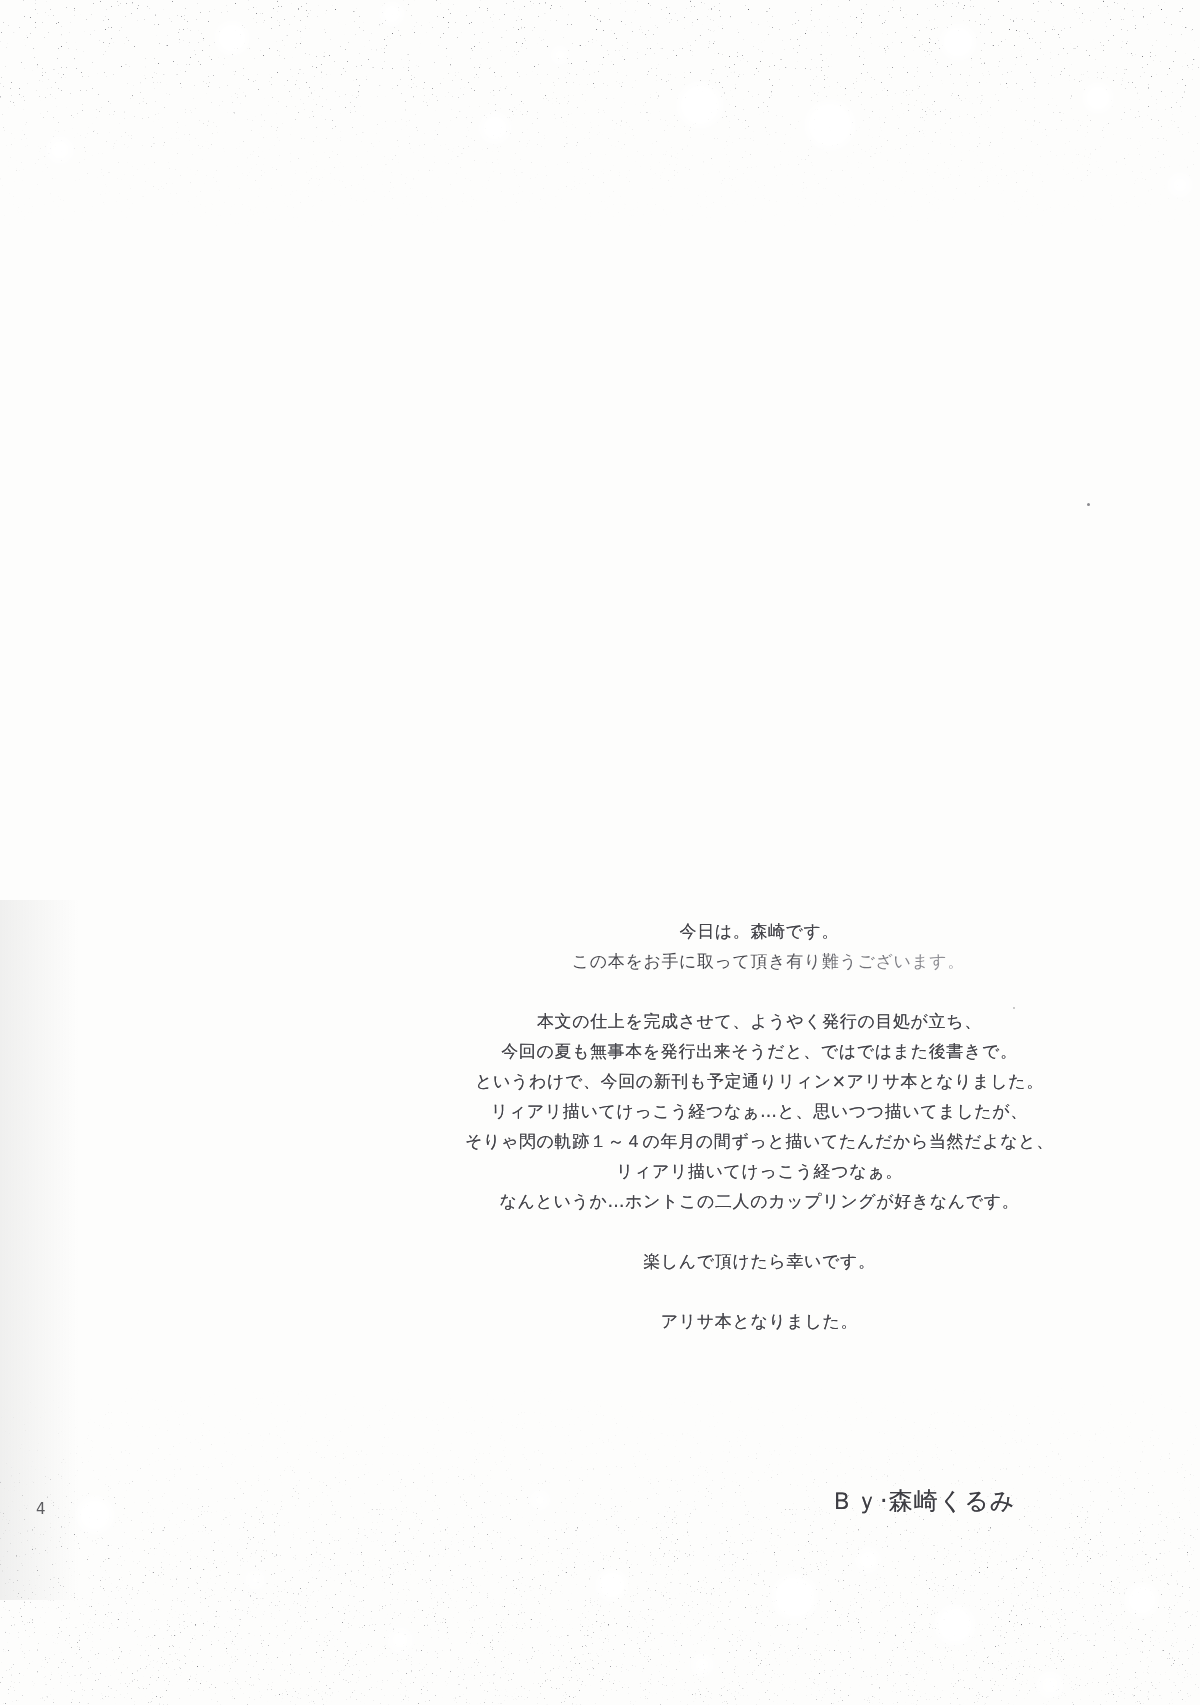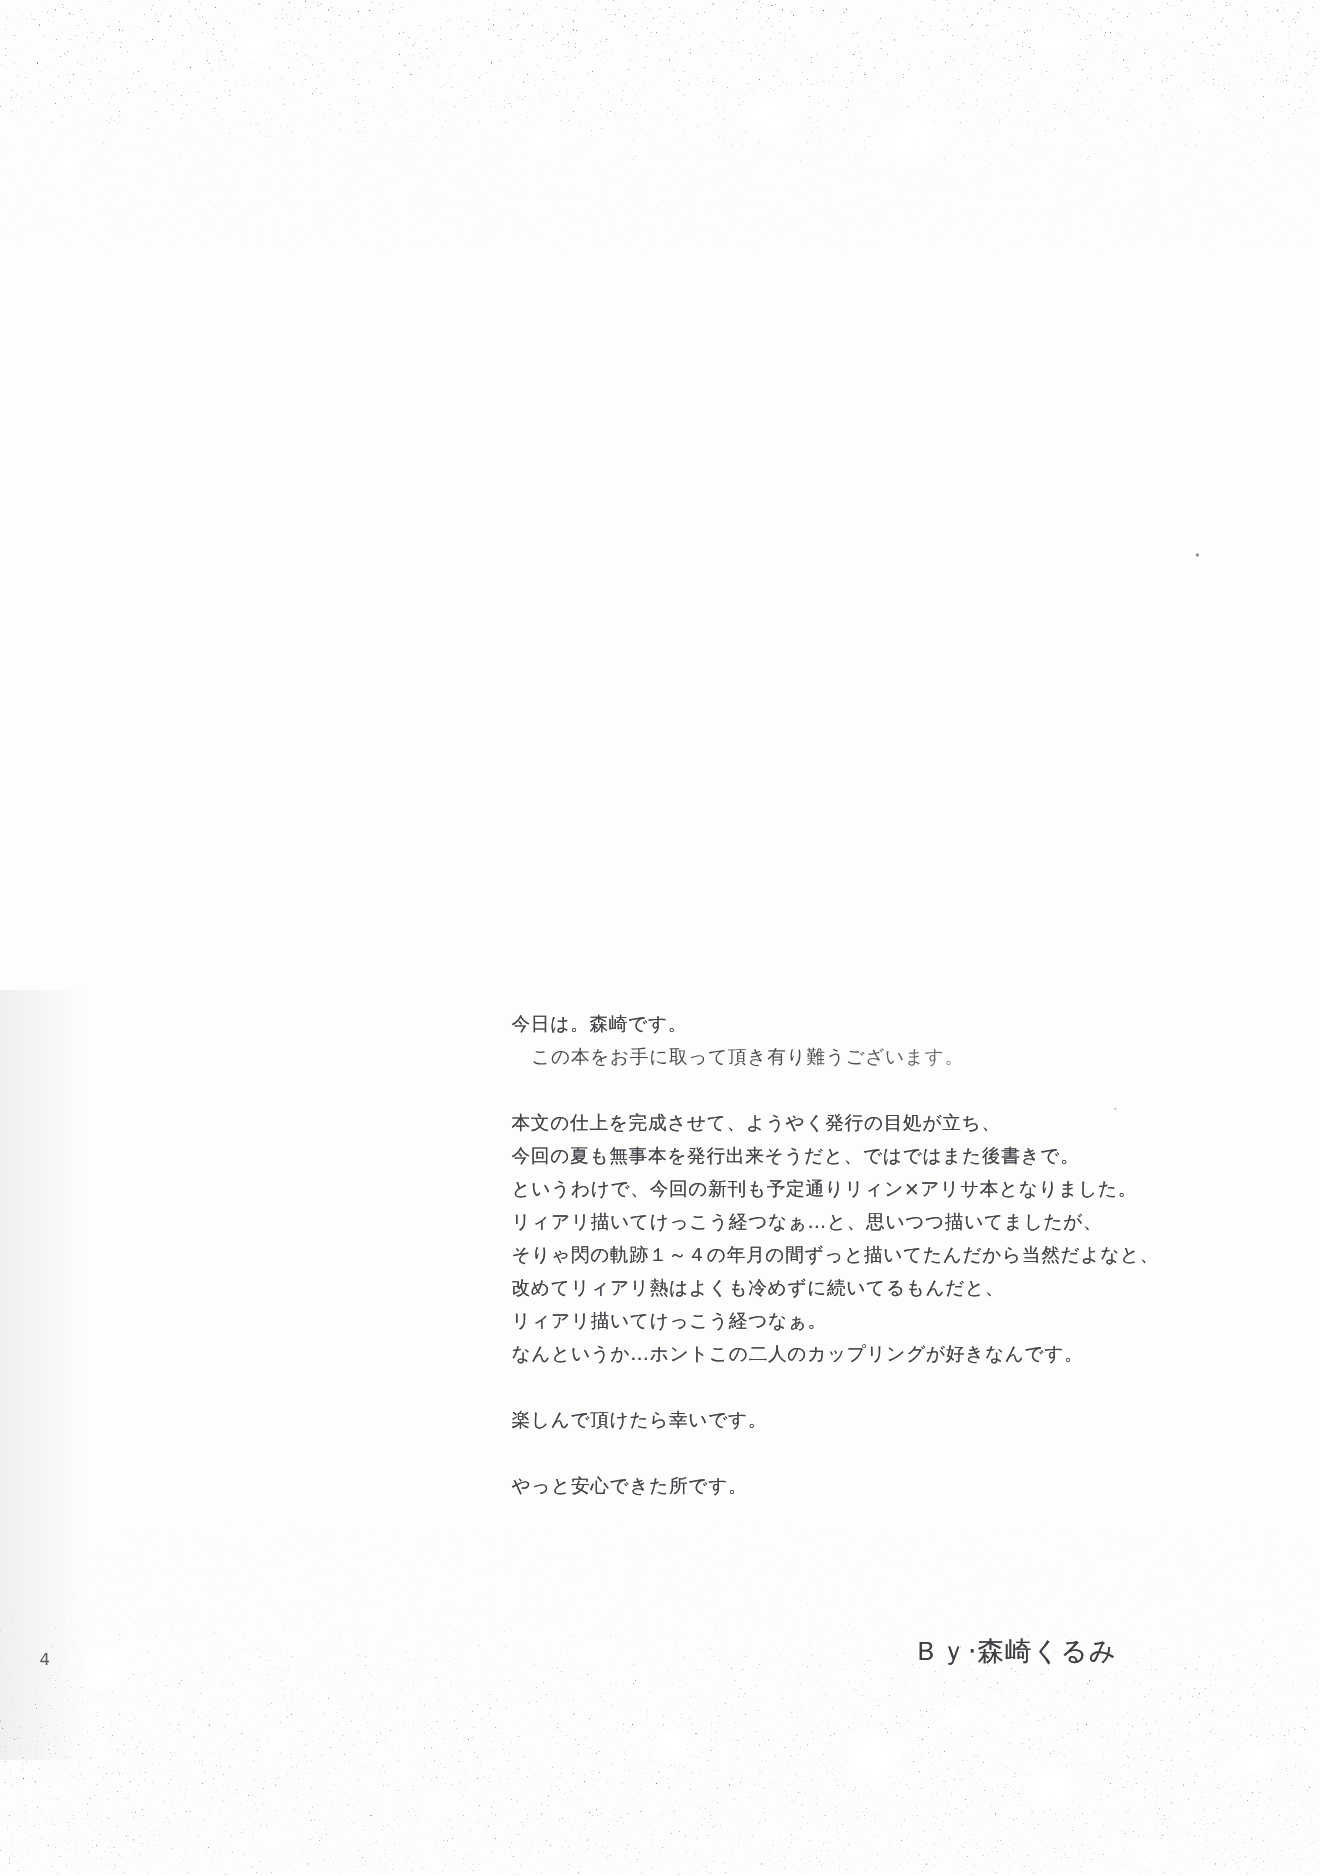--- a/index.html
+++ b/index.html
@@ -24,20 +24,21 @@
     z-index:3;
     color:#44444a;
     font-size:17px;
     letter-spacing:0.6px;
     text-shadow:0 0 0.5px rgba(70,70,76,0.75);
   }
   .line{
     min-height:30px;
     line-height:30px;
     white-space:nowrap;
+    text-align:center;
   }
   
   .fade-line{
     background-image:linear-gradient(90deg,#46464c 0%,#46464c 48%,#7c7c82 72%,#a8a8ae 92%,#b8b8bd 100%);
     -webkit-background-clip:text;
     background-clip:text;
     color:transparent;
     text-shadow:none;
     margin-left:18px;
   }
@@ -163,27 +164,26 @@
 
   <div class="afterword">
     <div class="line">今日は。森崎です。</div>
     <div class="line fade-line">この本をお手に取って頂き有り難うございます。</div>
     <div class="line"></div>
     <div class="line">本文の仕上を完成させて、ようやく発行の目処が立ち、</div>
     <div class="line">今回の夏も無事本を発行出来そうだと、ではではまた後書きで。</div>
     <div class="line">というわけで、今回の新刊も予定通りリィン×アリサ本となりました。</div>
     <div class="line">リィアリ描いてけっこう経つなぁ…と、思いつつ描いてましたが、</div>
     <div class="line">そりゃ閃の軌跡１～４の年月の間ずっと描いてたんだから当然だよなと、</div>
-    <div class="line">改めてリィアリ熱はよくも冷めずに続いてるもんだと、</div>
     <div class="line">リィアリ描いてけっこう経つなぁ。</div>
     <div class="line">なんというか…ホントこの二人のカップリングが好きなんです。</div>
     <div class="line"></div>
     <div class="line">楽しんで頂けたら幸いです。</div>
     <div class="line"></div>
-    <div class="line">やっと安心できた所です。</div>
+    <div class="line">アリサ本となりました。</div>
   </div>
 
   <div class="signature">Ｂｙ·森崎くるみ</div>
 
   <div class="page-number">4</div>
 
   <div class="dust-speck speck-a"></div>
   <div class="dust-speck speck-b"></div>
 
 </div>

